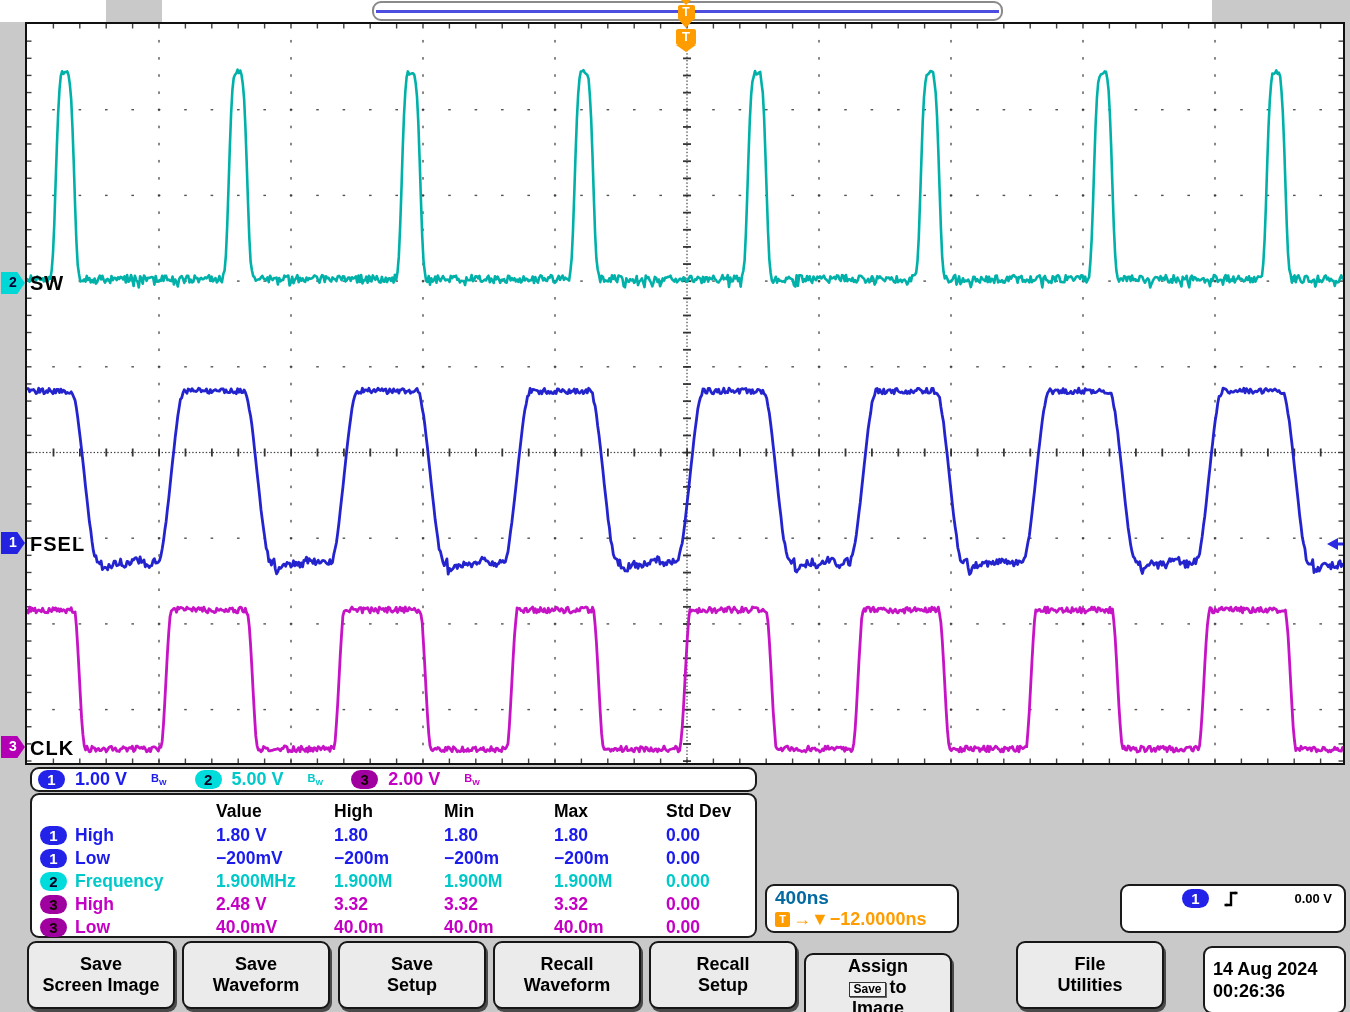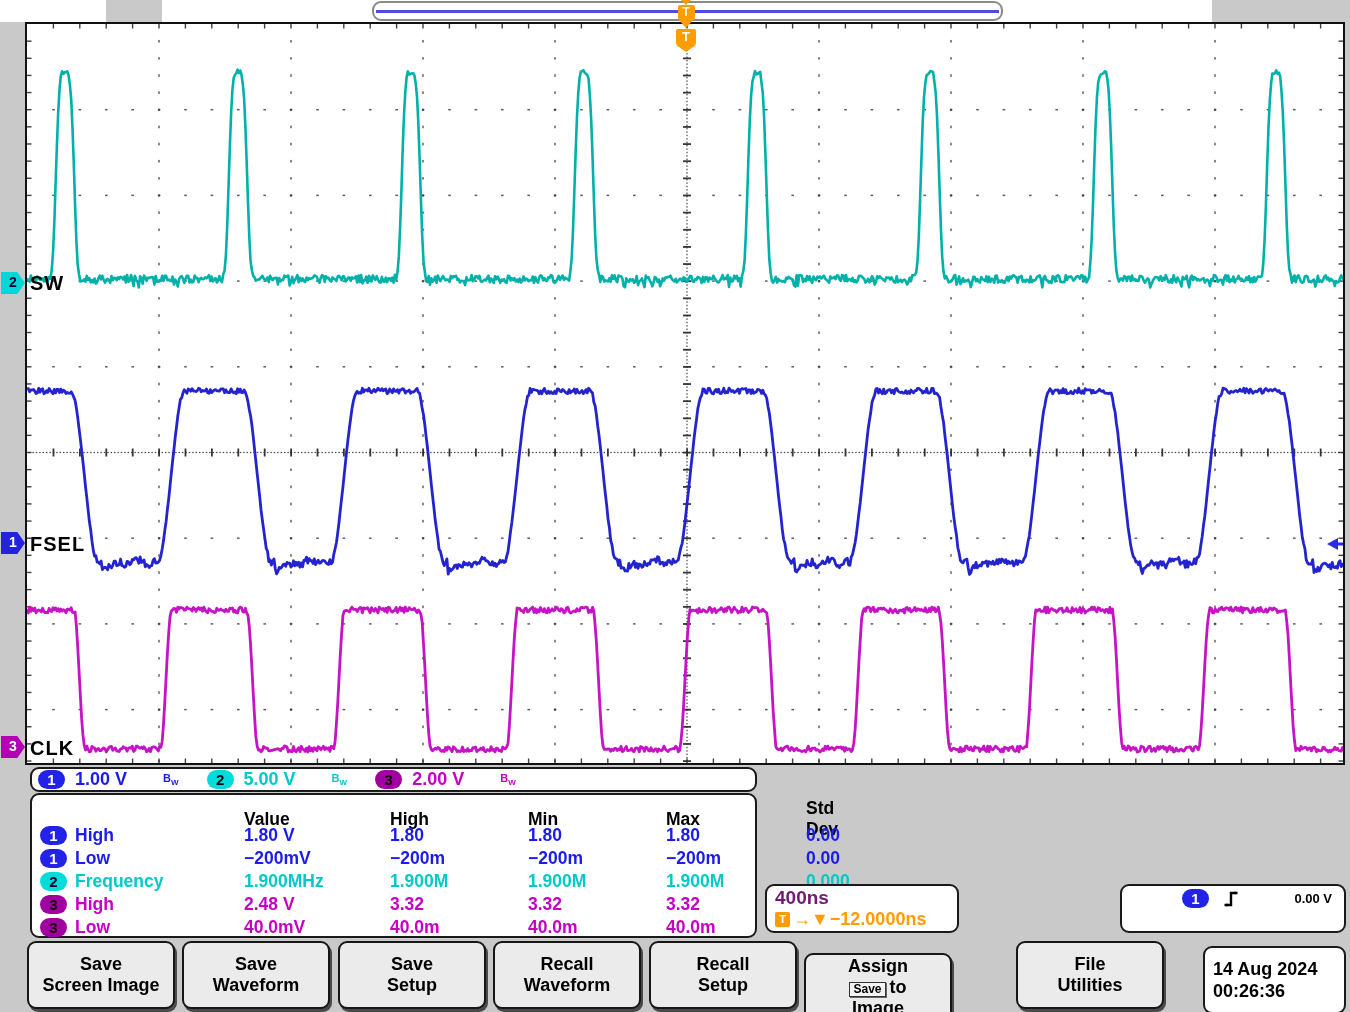--- a/index.html
+++ b/index.html
@@ -42,31 +42,31 @@
   
   .whitebox{position:absolute;background:#fff;border:2px solid #1a1a1a;border-radius:9px;}
   #chbar{left:30px;top:767px;width:727px;height:25px;display:flex;align-items:center;padding:0 6px;gap:10px;}
   .badge{display:inline-block;min-width:27px;height:19px;border-radius:10px;
     font-size:15px;line-height:19px;text-align:center;padding:0 2px;}
   .badge.c1{background:#2222e8;color:#fff;}
   .badge.c2{background:#00dbdb;color:#002;}
   .badge.c3{background:#a000a0;color:#100;}
   .scale-txt{font-size:18px;margin-left:0;}
   .c1t{color:#1b1bec;} .c2t{color:#00c9c9;} .c3t{color:#c400c4;}
-  .bw{font-size:11px;margin:0 18px 0 26px;}
+  .bw{font-size:11px;margin:0 18px 0 14px;}
   .bw sub{font-size:8px;}
   #mtable{left:30px;top:793px;width:727px;height:145px;padding:3px 0 0 8px;}
   .mrow{display:grid;grid-template-columns:176px 118px 110px 110px 112px 1fr;
-    height:23px;align-items:center;font-size:17.5px;gap:28px;}
+    height:23px;align-items:center;font-size:17.5px;}
   .mrow.head{color:#000;height:26px;}
   .mrow .lab{display:flex;align-items:center;gap:8px;}
   
   .infobox{position:absolute;background:#fff;border:2px solid #1a1a1a;border-radius:9px;padding:1px 8px;}
   #tbbox{left:765px;top:884px;width:194px;height:49px;}
-  #tbbox .l1{font-size:19px;color:#701a75;}
+  #tbbox .l1{font-size:19px;color:#0369a1;}
   #tbbox .l2{font-size:18px;color:#ff9d00;display:flex;align-items:center;gap:1px;}
   .tchip{display:inline-block;width:15px;height:15px;background:#ff9d00;color:#fff;
     font-size:11px;line-height:15px;text-align:center;border-radius:2px;margin-right:2px;}
   #srbox{left:968px;top:884px;width:140px;height:49px;font-size:18.5px;color:#000;}
   #trgbox{left:1120px;top:884px;width:226px;height:49px;}
   #trgbox .row{display:flex;align-items:center;gap:14px;padding:2px 4px 0 52px;}
   #trgbox .lvl{font-size:13px;color:#000;margin-left:auto;}
   
   .softbtn{
     position:absolute;top:941px;width:148px;height:68px;background:#ebebeb;

